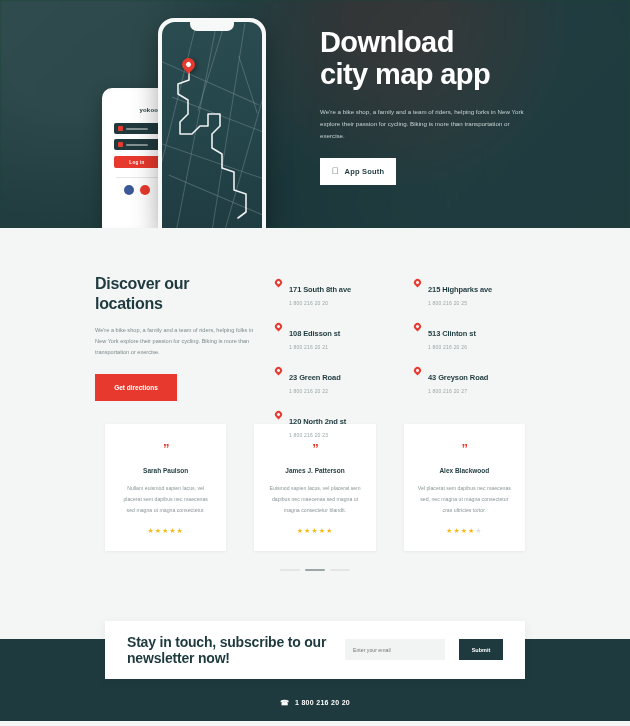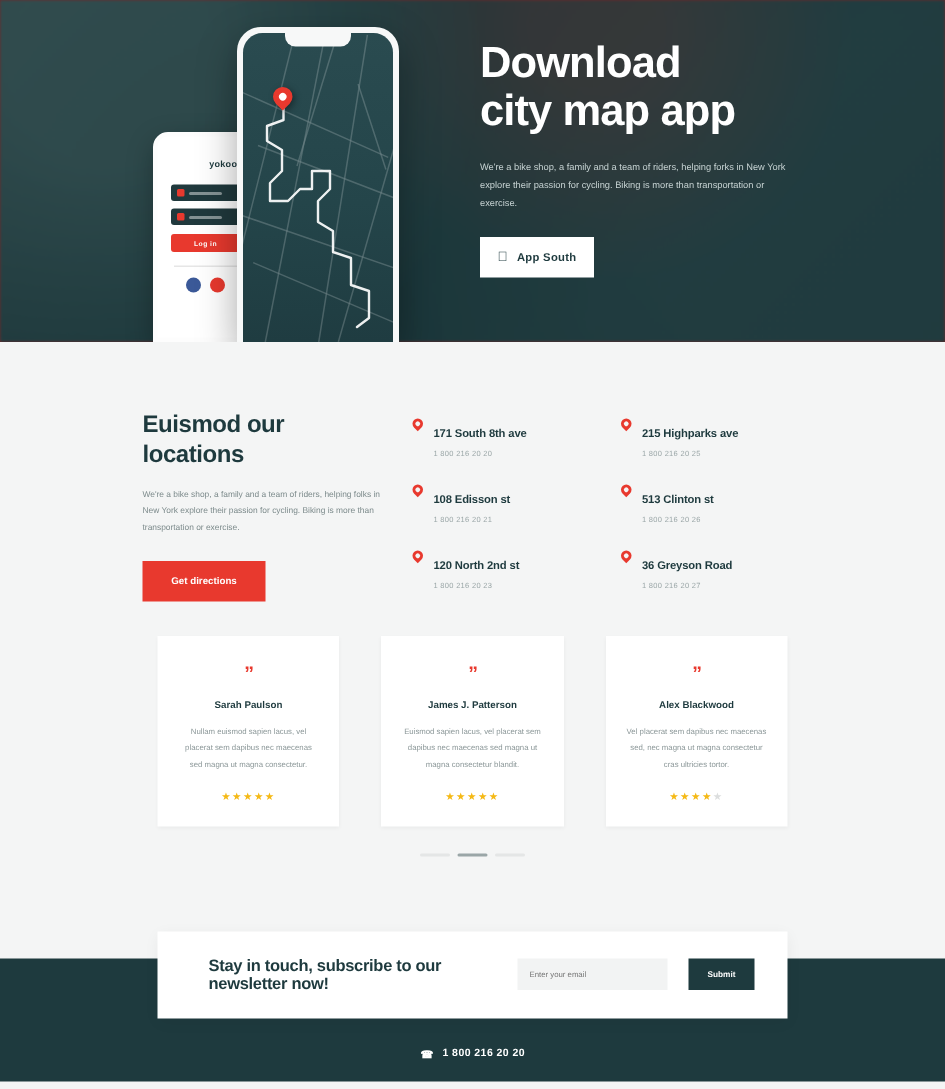--- a/index.html
+++ b/index.html
@@ -8,21 +8,21 @@
     font-family:"Liberation Sans", sans-serif;
     background:#f4f5f5;
     color:#1e3a3e;
     -webkit-font-smoothing:antialiased;
   }
   .page{ position:relative; width:630px; height:726px; overflow:hidden; }
 
   
   .hero{
     position:relative; width:630px; height:228px; overflow:hidden;
-    background:#b91c1c;
+    background:#14532d;
   }
   .hero-bg{
     position:absolute; inset:0;
     background:
       radial-gradient(circle at 12% 18%, rgba(90,120,118,.55) 0 12%, rgba(0,0,0,0) 42%),
       radial-gradient(circle at 63% 8%, rgba(120,55,48,.45) 0 9%, rgba(0,0,0,0) 38%),
       radial-gradient(circle at 88% 62%, rgba(40,70,72,.8) 0 22%, rgba(0,0,0,0) 60%),
       radial-gradient(circle at 30% 80%, rgba(25,55,58,.9) 0 25%, rgba(0,0,0,0) 65%),
       linear-gradient(135deg,#2d4a4c 0%,#1d3539 45%,#243f43 70%,#1a3034 100%);
     filter:blur(1px);
@@ -158,21 +158,21 @@
   .dots i.on{ background:#9aa6a7; }
 
   
   .newsletter-wrap{ position:relative; margin-top:42px; height:108px; }
   .footer-band{ position:absolute; left:0; right:0; bottom:0; height:82px; background:#1e3a3e; }
   .newsletter{
     position:absolute; left:105px; top:8px; width:420px; height:58px; background:#fff;
     display:flex; align-items:center; padding:0 22px; gap:14px;
     box-shadow:0 2px 10px rgba(0,0,0,.06);
   }
-  .nl-title{ flex:1; font-size:11px; font-weight:700; color:#1e3a3e; letter-spacing:-.2px;margin-left:12px; }
+  .nl-title{ flex:1; font-size:14px; font-weight:700; color:#1e3a3e; letter-spacing:-.2px; }
   .nl-input{
     width:100px; height:21px; background:#f2f3f3; border:0; outline:none;
     font-family:"Liberation Sans", sans-serif; font-size:5.2px; color:#9aa6a7; padding:0 8px;
   }
   .nl-submit{
     width:44px; height:21px; background:#1e3a3e; color:#fff; border:0;
     font-family:"Liberation Sans", sans-serif; font-size:5.5px; font-weight:700; cursor:pointer;
   }
   .footer-phone{
     position:absolute; left:0; right:0; bottom:14px; display:flex; justify-content:center;
@@ -246,21 +246,21 @@
           <span>App South</span>
         </button>
       </div>
     </div>
   </section>
 
   <section class="locations">
     <div class="loc-inner">
       <div class="loc-left">
         <h2 class="sec-title">
-          <span>Euismod our</span><br>
+          <span>Discover our</span><br>
           <span>locations</span>
         </h2>
         <p class="sec-text">We're a bike shop, a family and a team of riders, helping folks in New York explore their passion for cycling. Biking is more than transportation or exercise.</p>
         <button class="btn-directions">Get directions</button>
       </div>
 
       <div class="loc-right">
         <div class="loc-col">
           <div class="loc-item">
             <span class="map-pin">
@@ -278,20 +278,29 @@
             <span>
               <span class="loc-addr">108 Edisson st</span>
               <span class="loc-phone" style="display:block">1 800 216 20 21</span>
             </span>
           </div>
           <div class="loc-item">
             <span class="map-pin">
                 <i></i>
               </span>
             <span>
+              <span class="loc-addr">23 Green Road</span>
+              <span class="loc-phone" style="display:block">1 800 216 20 22</span>
+            </span>
+          </div>
+          <div class="loc-item">
+            <span class="map-pin">
+                <i></i>
+              </span>
+            <span>
               <span class="loc-addr">120 North 2nd st</span>
               <span class="loc-phone" style="display:block">1 800 216 20 23</span>
             </span>
           </div>
         </div>
 
         <div class="loc-col">
           <div class="loc-item">
             <span class="map-pin">
                 <i></i>
@@ -308,21 +317,21 @@
             <span>
               <span class="loc-addr">513 Clinton st</span>
               <span class="loc-phone" style="display:block">1 800 216 20 26</span>
             </span>
           </div>
           <div class="loc-item">
             <span class="map-pin">
                 <i></i>
               </span>
             <span>
-              <span class="loc-addr">36 Greyson Road</span>
+              <span class="loc-addr">43 Greyson Road</span>
               <span class="loc-phone" style="display:block">1 800 216 20 27</span>
             </span>
           </div>
         </div>
       </div>
     </div>
   </section>
 
   <section class="testimonials">
     <div class="cards">

